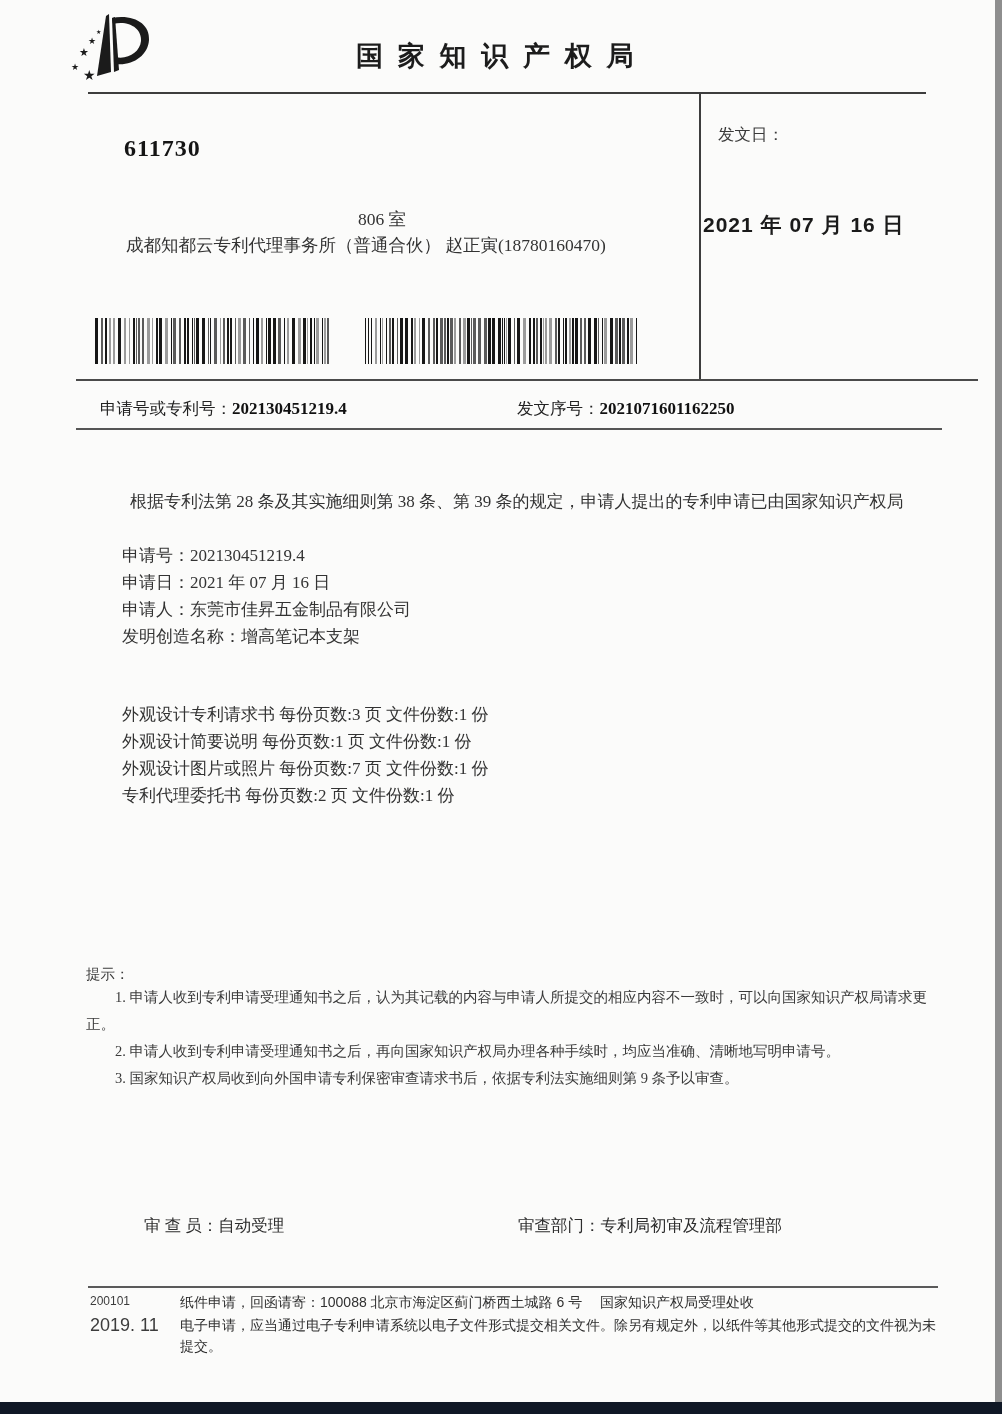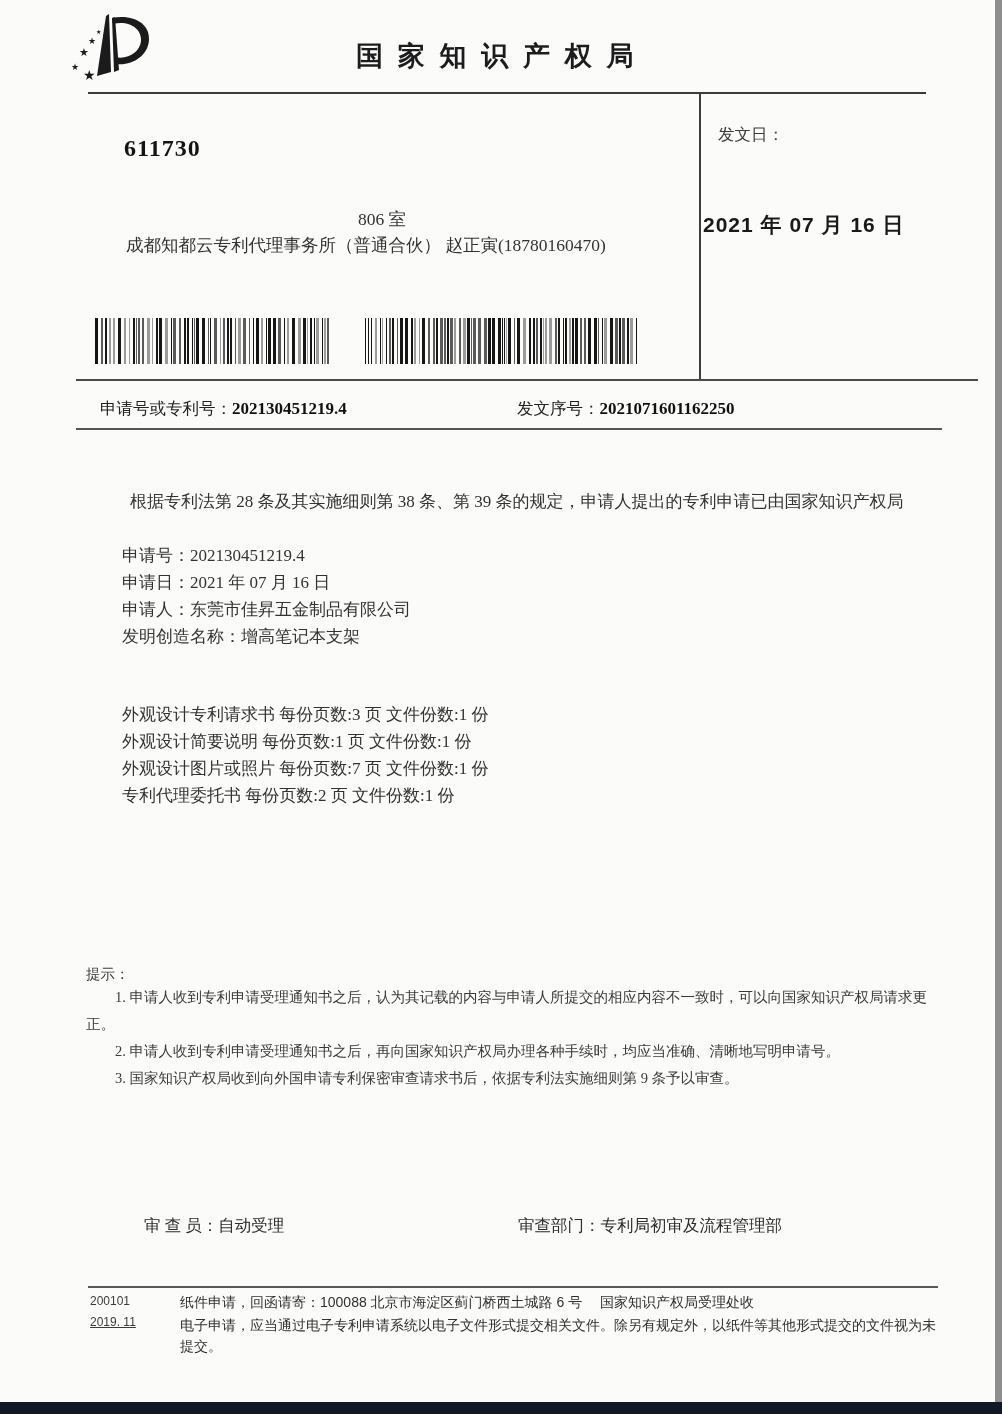--- a/index.html
+++ b/index.html
@@ -55,21 +55,21 @@
   .tip{position:absolute;left:86px;width:856px;font-size:14.5px;line-height:27px;color:#3a3a3a;text-indent:2em;white-space:normal;}
   .tip1{top:984px;}
   .tip2{top:1038px;}
   .tip3{top:1065px;}
   
   .examiner{left:144px;top:1215px;font-size:16.5px;color:#2d2d2d;}
   .department{left:518px;top:1215px;font-size:16.5px;color:#2d2d2d;}
   
   .footer-rule{left:88px;top:1286px;width:850px;height:2px;background:#5a5a5a;}
   .footer-code1{left:90px;top:1294px;font-size:12px;color:#3c3c3c;}
-  .footer-code2{left:90px;top:1315px;font-size:12px;color:#3c3c3c;text-decoration:underline;}
+  .footer-code2{left:90px;top:1315px;font-size:18px;color:#3c3c3c;}
   .footer-line1{left:180px;top:1294px;font-size:14px;color:#303030;}
   .footer-para{position:absolute;left:180px;top:1315px;width:758px;font-size:14px;line-height:21px;color:#303030;white-space:normal;font-family:"Liberation Sans","DejaVu Sans",sans-serif;}
   
   .right-edge-bar{position:absolute;left:995px;top:0;width:7px;height:1414px;background:#8e8e8e;}
   .bottom-bar{position:absolute;left:0;top:1402px;width:1002px;height:12px;background:#101826;}
 </style>
 </head>
 <body>
 
 <div class="page">

